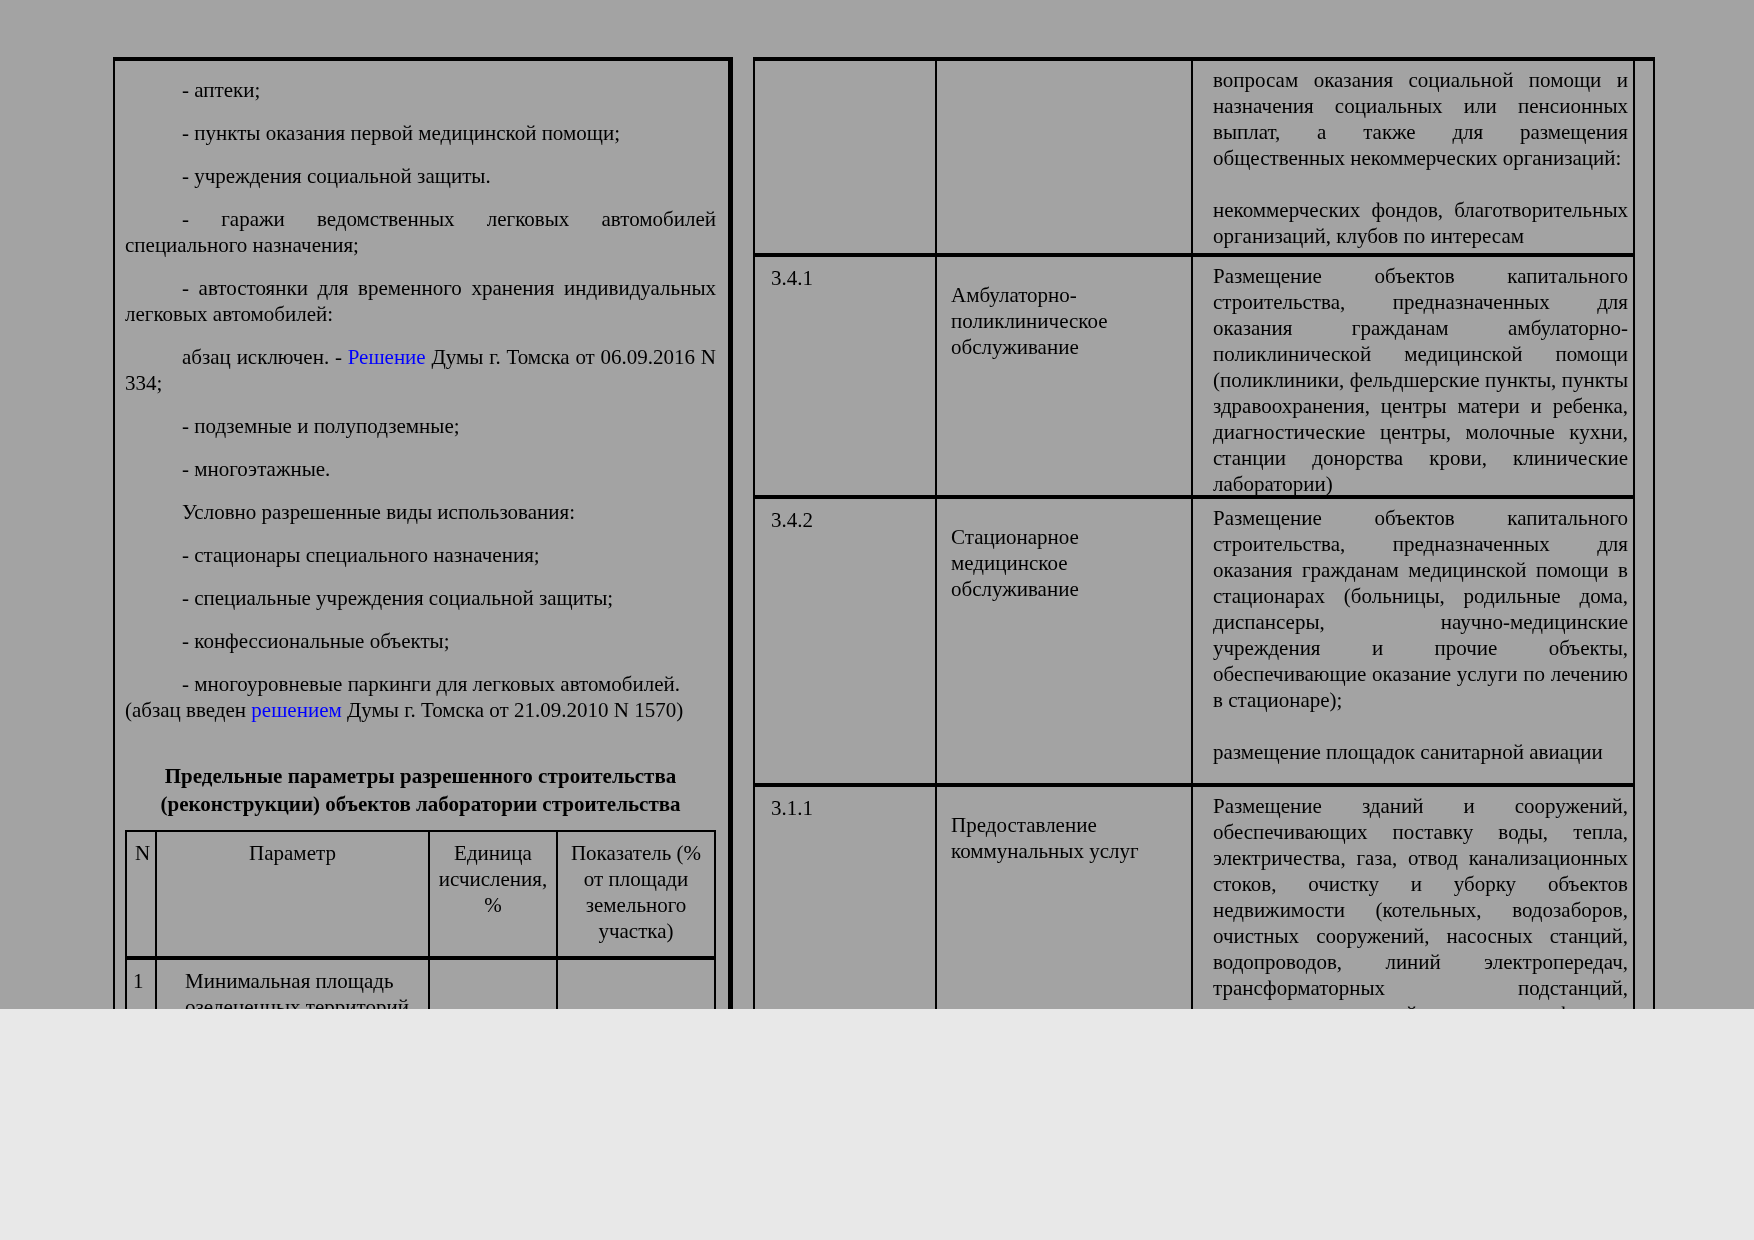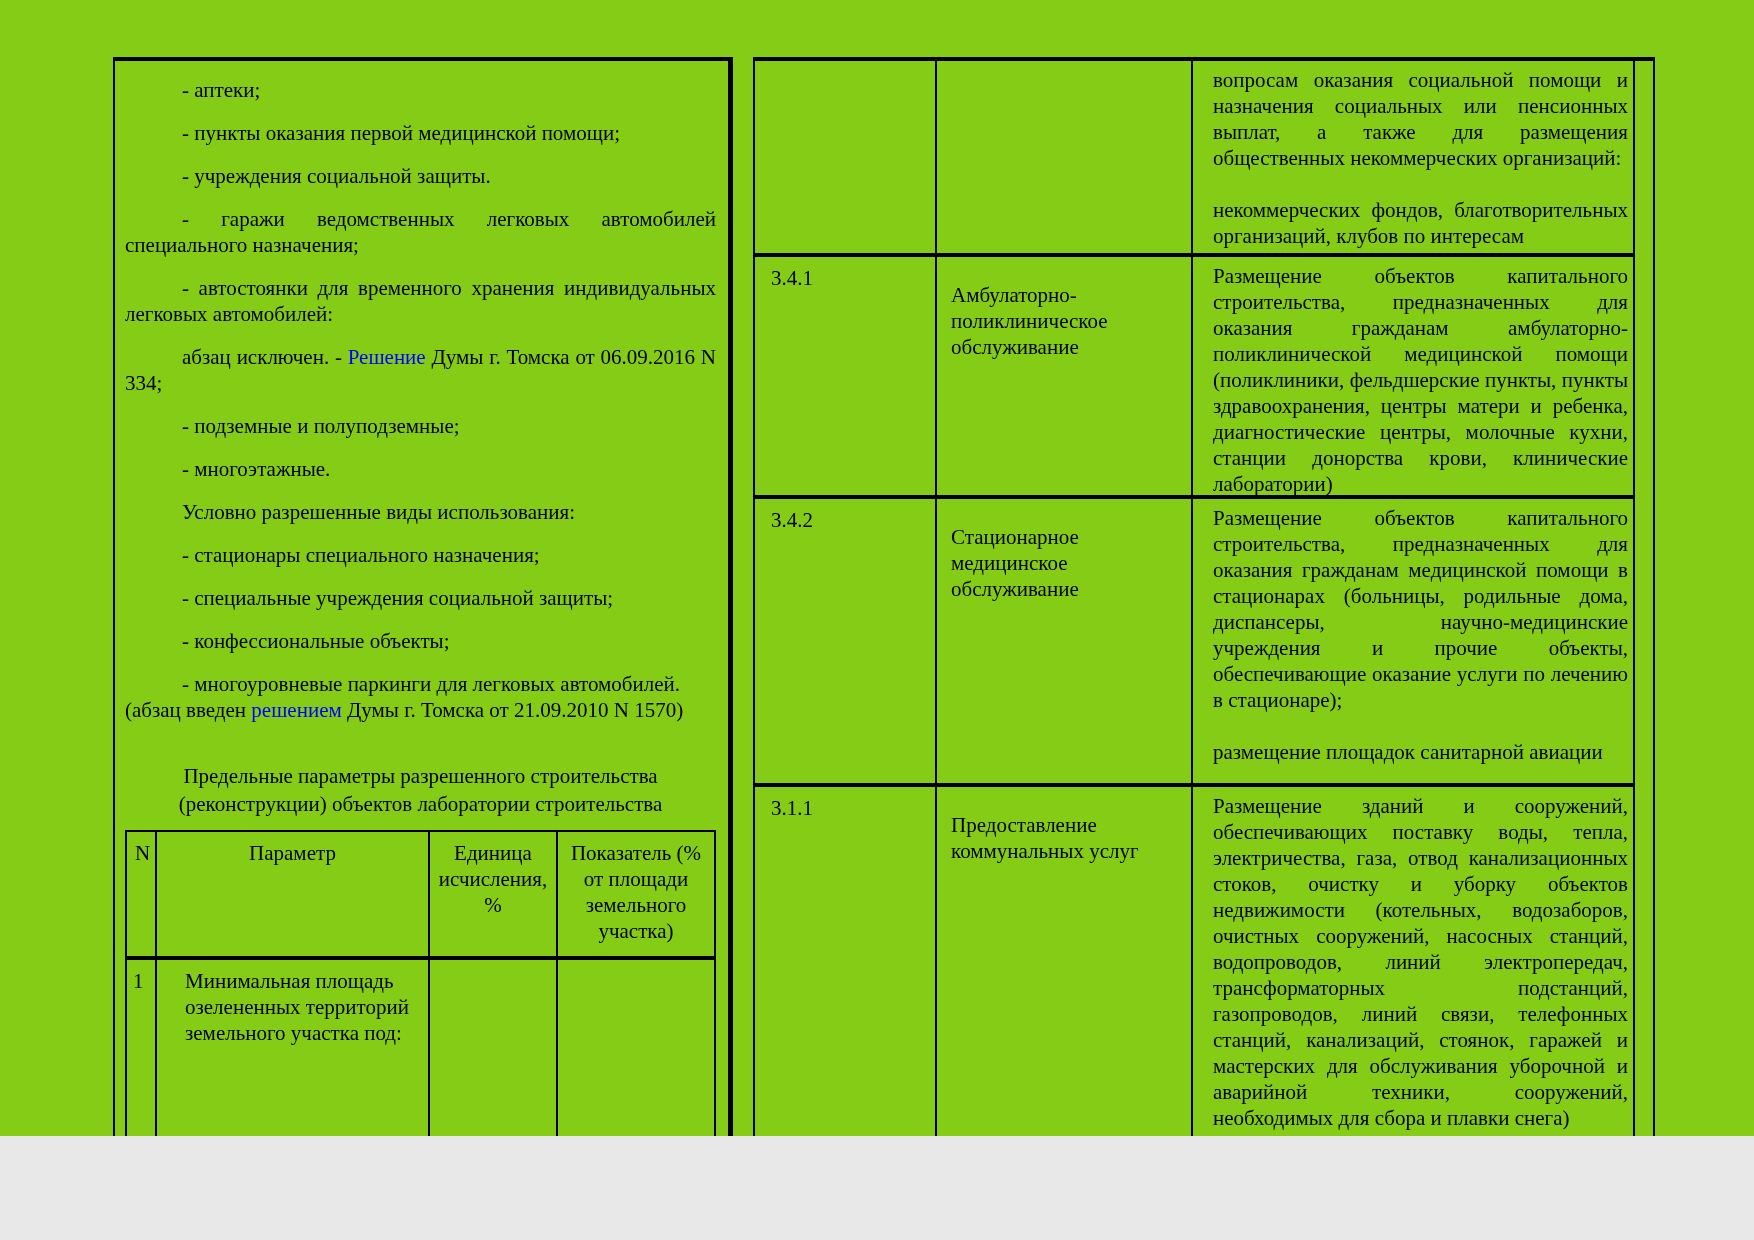--- a/index.html
+++ b/index.html
@@ -1,20 +1,20 @@
 <!DOCTYPE html>
 <html><head>
 <meta charset="utf-8">
 <style>
   html, body { margin: 0; padding: 0; background: #e8e8e8; }
   .page {
     position: relative;
     width: 1754px;
-    height: 1136px;
-    background: #84cc16;
+    height: 1009px;
+    background: #a3a3a3;
     font-family: "Liberation Serif", "DejaVu Serif", serif;
     color: #000000;
     overflow: hidden;
   }
 
   
   .left-box {
     position: absolute;
     left: 113px; top: 57px;
     width: 620px; height: 1088px;
@@ -33,21 +33,21 @@
   .lp.justified { text-align: justify; }
   .lp.no-indent { text-indent: 0; }
   .lp.tight { margin-bottom: 0; }
   .doc-link { color: #0000FF; cursor: pointer; }
 
   .heading-block {
     margin: 22px 0 12px 0;
     text-align: center;
     line-height: 28px;
   }
-  .heading-block .bold-line { font-weight: normal; }
+  .heading-block .bold-line { font-weight: bold; }
 
   
   .ptable-wrap { flex: 1; display: flex; }
   .ptable {
     flex: 1;
     display: grid;
     grid-template-columns: 30px 1fr 128px 156px;
     grid-template-rows: 128px 1fr;
     border: 2px solid #000;
     border-bottom: none;

